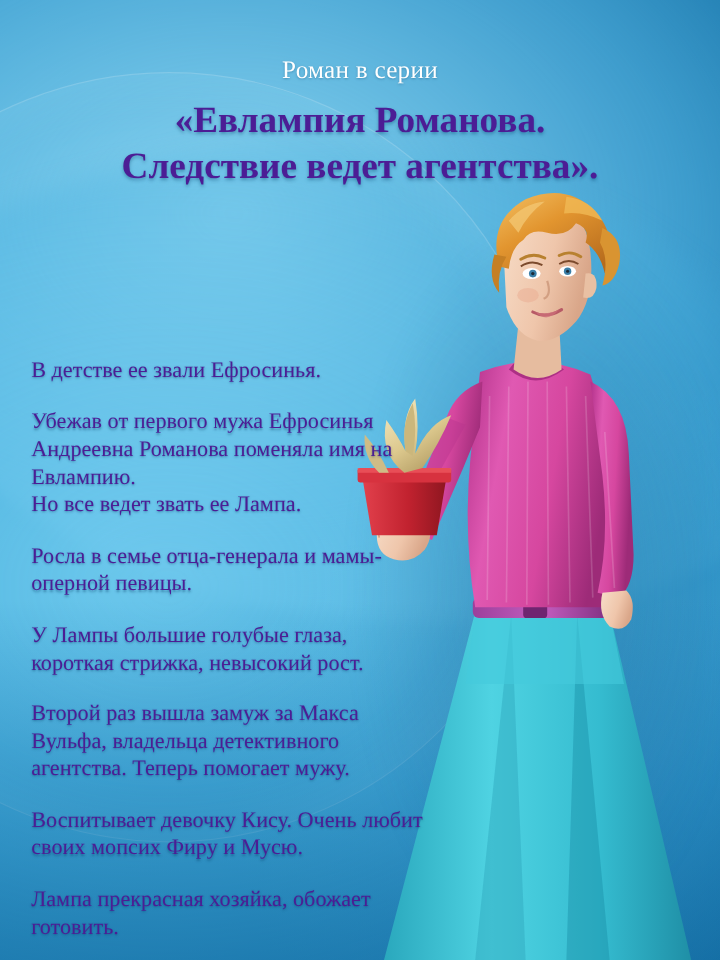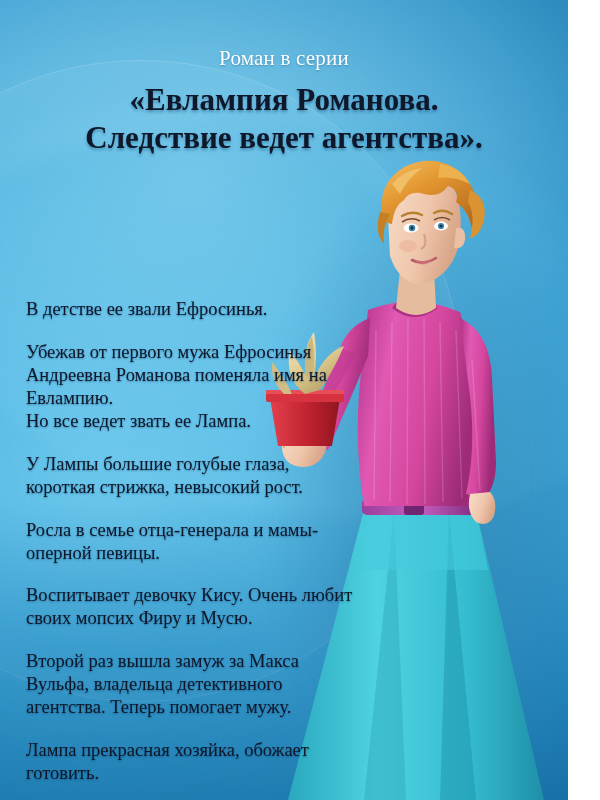--- a/index.html
+++ b/index.html
@@ -7,25 +7,24 @@
     padding: 0;
   }
   body {
     width: 600px;
     height: 800px;
     overflow: hidden;
     font-family: "Liberation Serif", serif;
   }
   .poster {
     position: relative;
-    width: 532px;
+    width: 600px;
     height: 800px;
     background: #2f9fd6;
     overflow: hidden;
-    padding-left: 36px;
   }
   
   .bg-base {
     position: absolute;
     inset: 0;
     background:
       radial-gradient(circle at 15% 58%, #5fc2e8 0%, #3fa9d8 38%, #1b7fb8 78%, #0d6ba3 100%);
   }
   .bg-sweep {
     position: absolute;
@@ -88,41 +87,41 @@
   .series-kicker {
     font-size: 21px;
     color: #ffffff;
     letter-spacing: 0.2px;
     margin-bottom: 10px;
     text-shadow: 0 1px 2px rgba(0,60,100,0.35);
   }
   .series-title {
     font-size: 31px;
     font-weight: bold;
-    color: #0f172a;
+    color: #4c1d95;
     line-height: 1.22;
     text-shadow: 0 2px 3px rgba(0,60,100,0.4);
   }
   .series-title .line {
     display: block;
   }
 
   
   .bio {
     position: absolute;
     left: 26px;
     top: 298px;
     width: 330px;
     z-index: 6;
   }
   .bio p {
     margin: 0 0 20px 0;
     font-size: 18.5px;
     line-height: 1.24;
-    color: #0f172a;
+    color: #4c1d95;
     text-shadow: 0 1px 2px rgba(0,55,95,0.45);
   }
   .bio p:last-child {
     margin-bottom: 16px;
     font-family: Liberation Serif, serif;
   }
 
   
   .figure {
     position: absolute;
@@ -300,20 +299,20 @@
       <g>
         <path d="M226 344 Q222 362 232 372 Q244 378 250 366 Q254 350 246 342 Z" fill="url(#skinGrad)"></path>
       </g>
     </svg>
   </div>
 
   <div class="bio">
     <p>В детстве ее звали Ефросинья.</p>
     <p style="white-space: pre-line;">Убежав от первого мужа Ефросинья Андреевна Романова поменяла имя на Евлампию.
 Но все ведет звать ее Лампа.</p>
+    <p>Росла в семье отца-генерала и мамы-оперной певицы.</p>
     <p>У Лампы большие голубые глаза, короткая стрижка, невысокий рост.</p>
-    <p>Росла в семье отца-генерала и мамы-оперной певицы.</p>
+    <p>Второй раз вышла замуж за Макса Вульфа, владельца детективного агентства. Теперь помогает мужу.</p>
     <p>Воспитывает девочку Кису. Очень любит своих мопсих Фиру и Мусю.</p>
-    <p>Второй раз вышла замуж за Макса Вульфа, владельца детективного агентства. Теперь помогает мужу.</p>
     <p>Лампа прекрасная хозяйка, обожает готовить.</p>
   </div>
 
 </div>
 
 </body></html>

